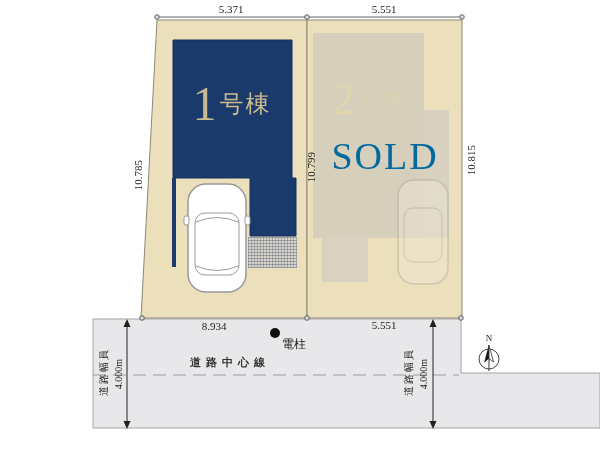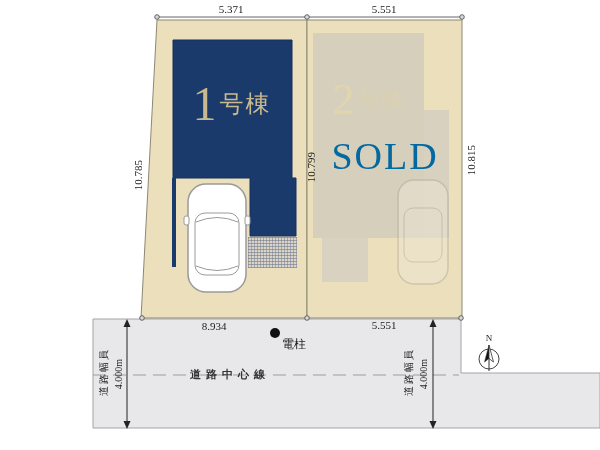--- a/index.html
+++ b/index.html
@@ -113,21 +113,21 @@
   </div>
   <div class="abs lot2-label ctr" style="left:369px;top:100px;">
     <span class="big">2</span>
     <span class="small">号棟</span>
   </div>
   <div class="abs sold ctr" style="left:385px;top:156px;">SOLD</div>
 
   <div class="abs dim ctr" style="left:214px;top:326px;">8.934</div>
   <div class="abs dim ctr" style="left:384px;top:325px;">5.551</div>
 
-  <div class="abs road-text ctr" style="left:230px;top:362px;margin-top:12px;">道路中心線</div>
+  <div class="abs road-text ctr" style="left:230px;top:362px;">道路中心線</div>
 
   <div class="abs width-label vrot" style="left:104px;top:372px;">道路幅員</div>
   <div class="abs width-value vrot" style="left:118px;top:374px;">4.000m</div>
   <div class="abs width-label vrot" style="left:409px;top:372px;">道路幅員</div>
   <div class="abs width-value vrot" style="left:423px;top:374px;">4.000m</div>
 
   <div class="abs pole-label" style="left:282px;top:336px;">電柱</div>
 
   <div class="abs north ctr" style="left:489px;top:338px;">N</div>
 

